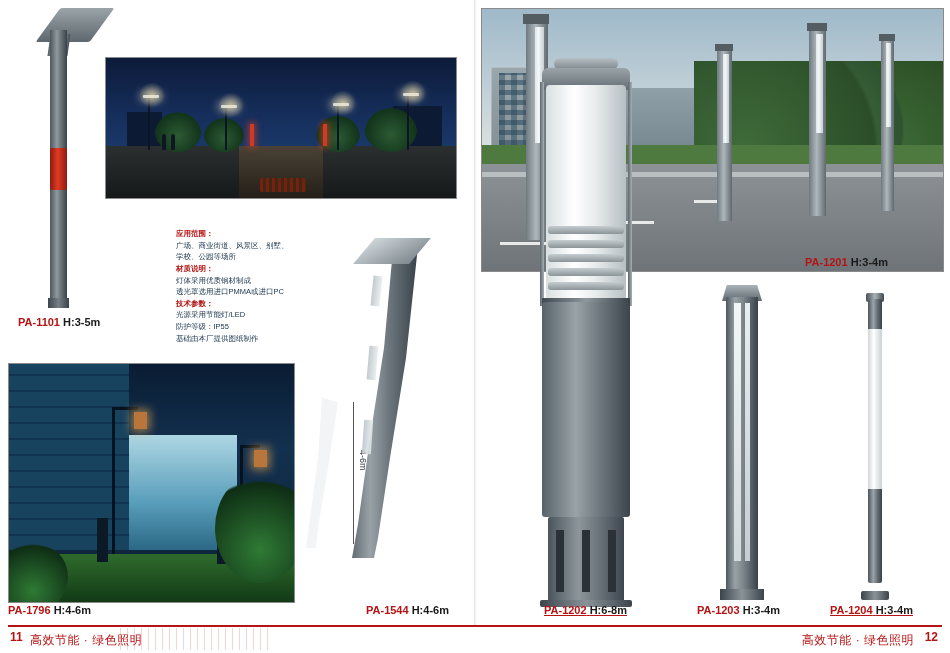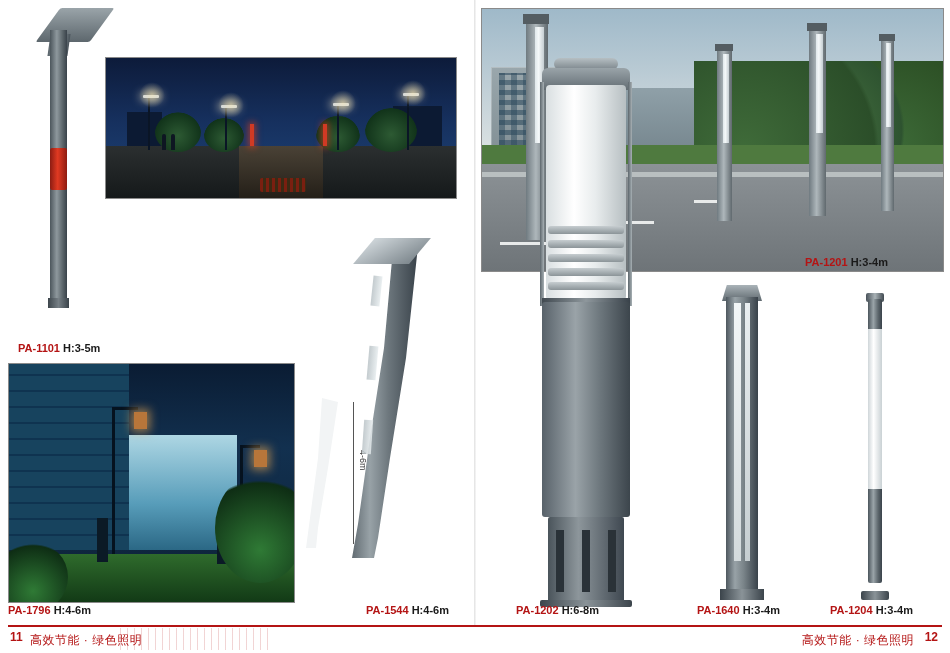--- a/index.html
+++ b/index.html
@@ -183,27 +183,27 @@
   #prod-1204 .foot{position:absolute;left:6px;bottom:0;width:28px;height:9px;background:linear-gradient(to right,#3b444b,#8a9398,#3b444b);border-radius:2px;}
 
   
 
   
   #spec-block{left:176px;top:228px;width:130px;}
   #spec-block .sp-h{font-size:7.5px;color:#b41414;line-height:1.55;font-weight:bold;}
   #spec-block .sp-l{font-size:7.5px;color:#16324a;line-height:1.55;}
 
   
-  #label-1101{left:18px;top:316px;margin-top:26px;}
+  #label-1101{left:18px;top:316px;}
   #label-1102{left:8px;top:604px;}
   #label-1103{left:366px;top:604px;}
   #label-1201{left:805px;top:256px;}
-  #label-1202{left:516px;top:604px;}
+  #label-1202{left:544px;top:604px;text-decoration:underline;}
   #label-1203{left:697px;top:604px;}
-  #label-1204{left:830px;top:604px;}
+  #label-1204{left:830px;top:604px;text-decoration:underline;}
 </style>
 </head>
 <body>
 
 <div class="page">
 
   <div class="gutter"></div>
 
   <div class="lamp" id="prod-1101">
     <div class="head"></div>
@@ -246,20 +246,32 @@
     <div class="ns-head" style="left:84.8%;bottom:102px;"></div>
     <div class="ns-glow" style="left:84%;bottom:92px;"></div>
 
     <div class="ns-red" style="left:41%;bottom:52px;"></div>
     <div class="ns-red" style="left:62%;bottom:52px;"></div>
 
     <div class="ns-person" style="left:16%;"></div>
     <div class="ns-person" style="left:18.5%;"></div>
   </div>
 
+  <div class="abs" id="spec-block">
+    <div class="sp-h">应用范围：</div>
+    <div class="sp-l">广场、商业街道、风景区、别墅、</div>
+    <div class="sp-l">学校、公园等场所</div>
+    <div class="sp-h">材质说明：</div>
+    <div class="sp-l">灯体采用优质钢材制成</div>
+    <div class="sp-l">透光罩选用进口PMMA或进口PC</div>
+    <div class="sp-h">技术参数：</div>
+    <div class="sp-l">光源采用节能灯/LED</div>
+    <div class="sp-l">防护等级：IP55</div>
+    <div class="sp-l">基础由本厂提供图纸制作</div>
+  </div>
 
   <div class="photo" id="photo-night-building">
     <div class="nb-bg"></div>
     <div class="nb-wall"></div>
     <div class="nb-glass"></div>
     <div class="nb-green"></div>
 
     <div class="nb-lamp-pole" style="left:36%;top:18%;height:62%;"></div>
     <div class="nb-lamp-arm" style="left:36%;top:18%;width:26px;"></div>
     <div class="nb-lamp-box" style="left:44%;top:20%;"></div>
@@ -357,21 +369,21 @@
   </div>
 
   <div class="lamp" id="prod-1203">
     <div class="top"></div>
     <div class="col"></div>
     <div class="strip"></div>
     <div class="strip2"></div>
     <div class="foot"></div>
   </div>
   <div class="abs code" id="label-1203">
-    <span>PA-1640</span>
+    <span>PA-1203</span>
     <span class="h">H:3-4m</span>
   </div>
 
   <div class="lamp" id="prod-1204">
     <div class="cap"></div>
     <div class="col"></div>
     <div class="lit"></div>
     <div class="foot"></div>
   </div>
   <div class="abs code" id="label-1204">

